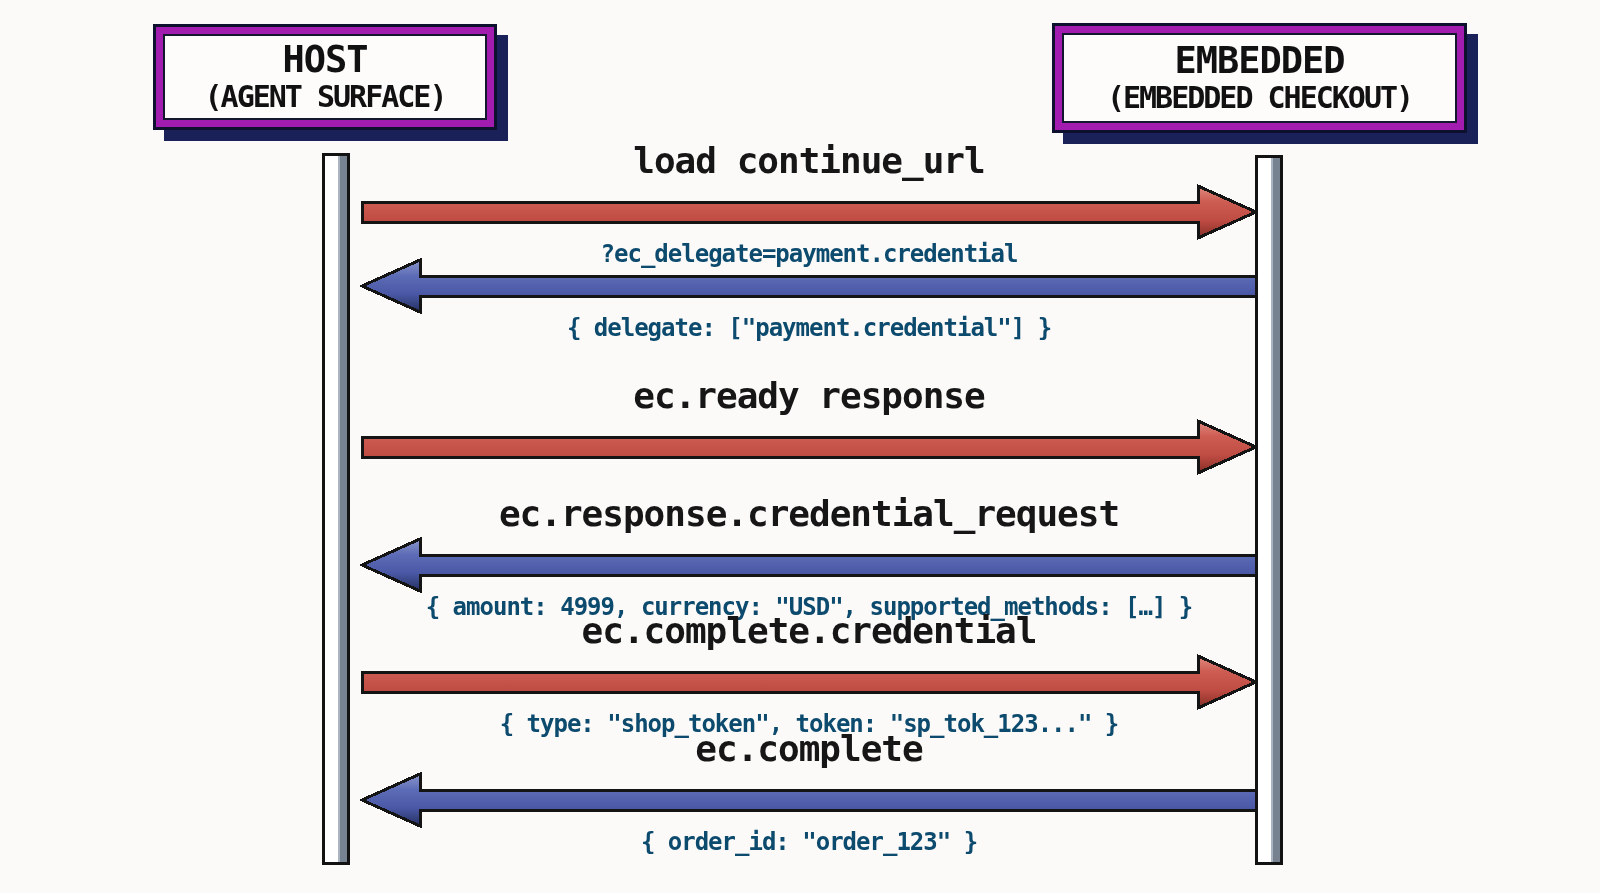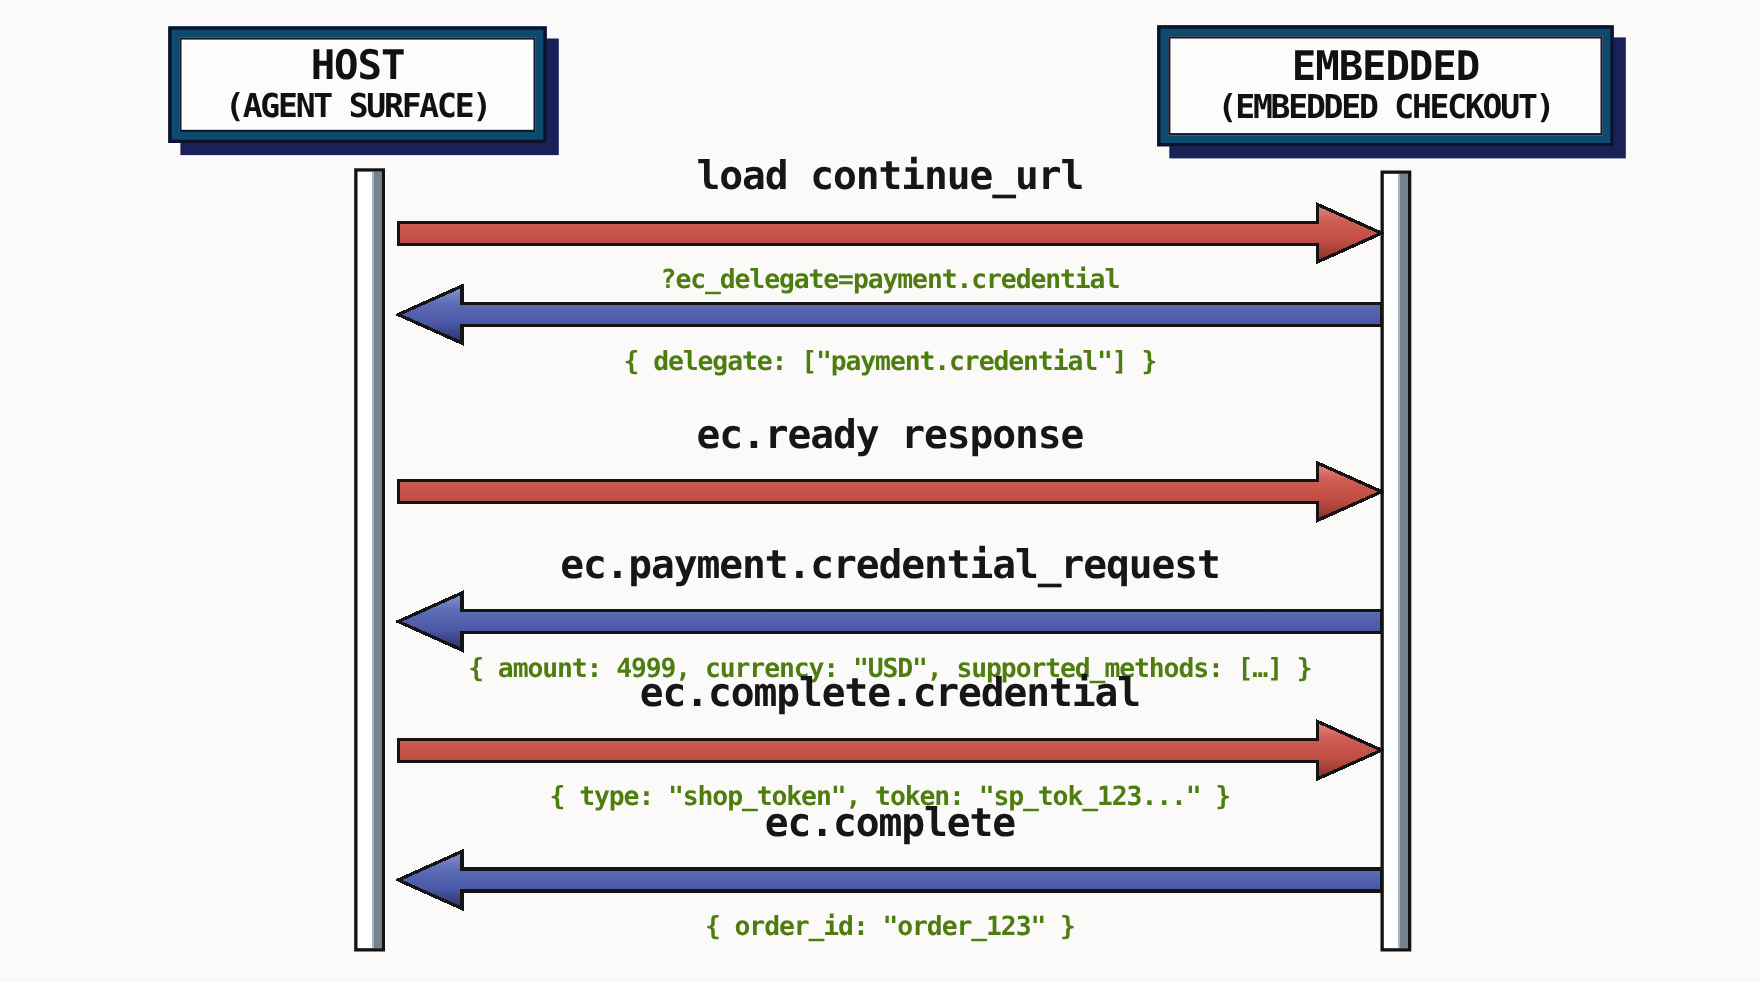--- a/index.html
+++ b/index.html
@@ -13,21 +13,21 @@
     width: 1600px;
     height: 893px;
     background: #fbfaf8;
     overflow: hidden;
   }
 
   
   .actor-box {
     position: absolute;
     box-sizing: border-box;
-    background: #0c4a6e;
+    background: #a21caf;
     border: 3px solid #0d112e;
     box-shadow: 11px 11px 0 0 #1a2058;
     padding: 7px;
   }
   .actor-box.host     { left: 153px; top: 24px;  width: 344px; height: 106px; }
   .actor-box.merchant { left: 1052px; top: 23px; width: 415px; height: 110px; }
   .actor-inner {
     box-sizing: border-box;
     width: 100%;
     height: 100%;
@@ -92,21 +92,21 @@
     height: 58px;
     shape-rendering: crispEdges;
   }
   .msg-sublabel {
     margin-top: -2px;
     height: 34px;
     line-height: 30px;
     text-align: center;
     font-size: 24px;
     font-weight: bold;
-    color: #4d7c0f;
+    color: #0c4a6e;
     letter-spacing: -1px;
     white-space: nowrap;
   }
   .defs-svg { position: absolute; width: 0; height: 0; }
 </style>
 </head>
 <body>
 
 <div class="stage">
 
@@ -160,21 +160,21 @@
       <div class="msg-sublabel">{ delegate: ["payment.credential"] }</div>
     </div>
       <div class="msg" style="top: 374px;">
       <div class="msg-label">ec.ready response</div>
       <svg class="msg-arrow" viewBox="0 0 898 58" preserveAspectRatio="none">
         <polygon stroke="#141414" stroke-width="3" stroke-linejoin="miter" points="2,19 838,19 838,3 896,29 838,55 838,39 2,39" fill="url(#gradRed)"></polygon>
       </svg>
       <div class="msg-sublabel"></div>
     </div>
       <div class="msg" style="top: 492px;">
-      <div class="msg-label">ec.payment.credential_request</div>
+      <div class="msg-label">ec.response.credential_request</div>
       <svg class="msg-arrow" viewBox="0 0 898 58" preserveAspectRatio="none">
         <polygon stroke="#141414" stroke-width="3" stroke-linejoin="miter" points="896,19 60,19 60,3 2,29 60,55 60,39 896,39" fill="url(#gradBlue)"></polygon>
       </svg>
       <div class="msg-sublabel">{ amount: 4999, currency: "USD", supported_methods: […] }</div>
     </div>
       <div class="msg" style="top: 609px;">
       <div class="msg-label">ec.complete.credential</div>
       <svg class="msg-arrow" viewBox="0 0 898 58" preserveAspectRatio="none">
         <polygon stroke="#141414" stroke-width="3" stroke-linejoin="miter" points="2,19 838,19 838,3 896,29 838,55 838,39 2,39" fill="url(#gradRed)"></polygon>
       </svg>

